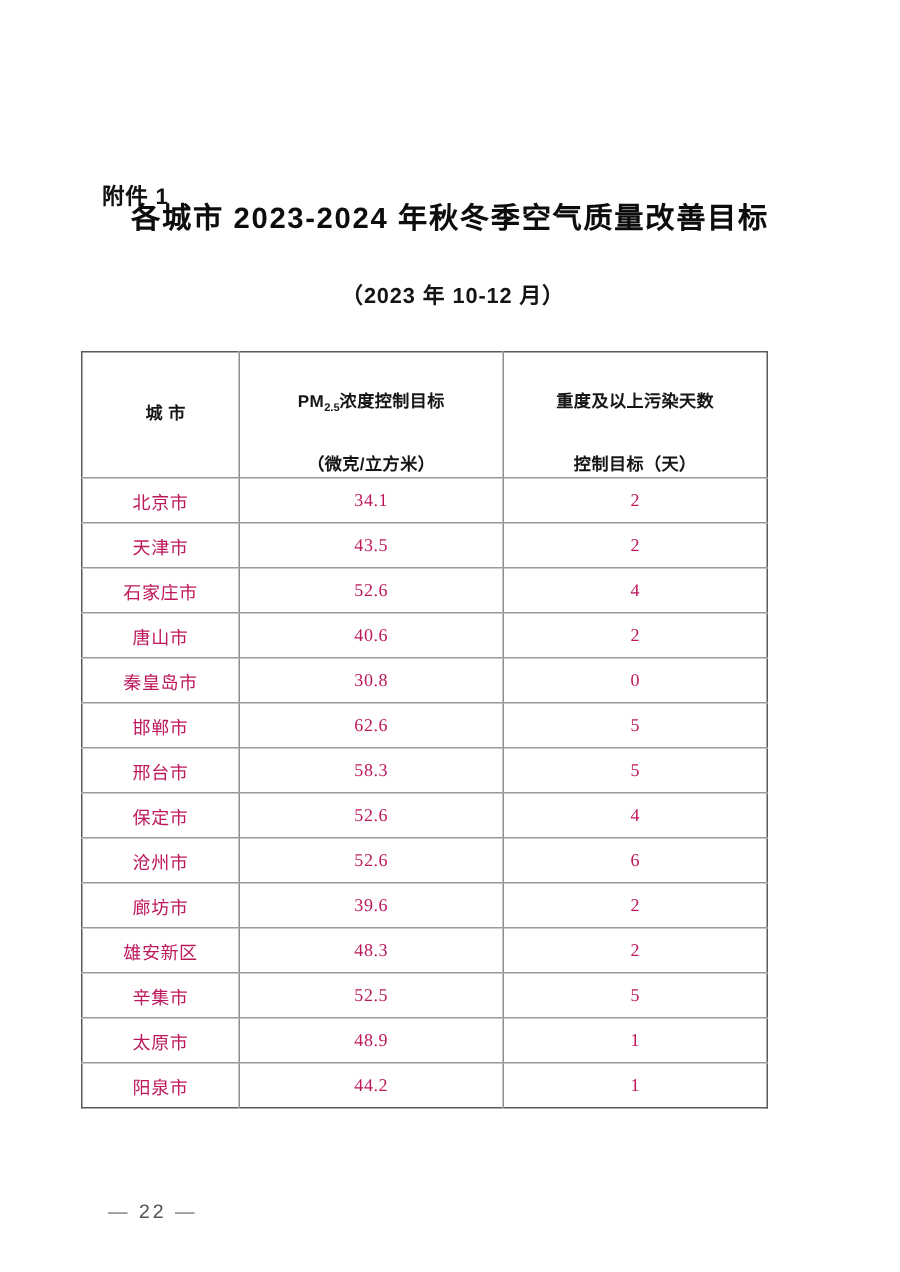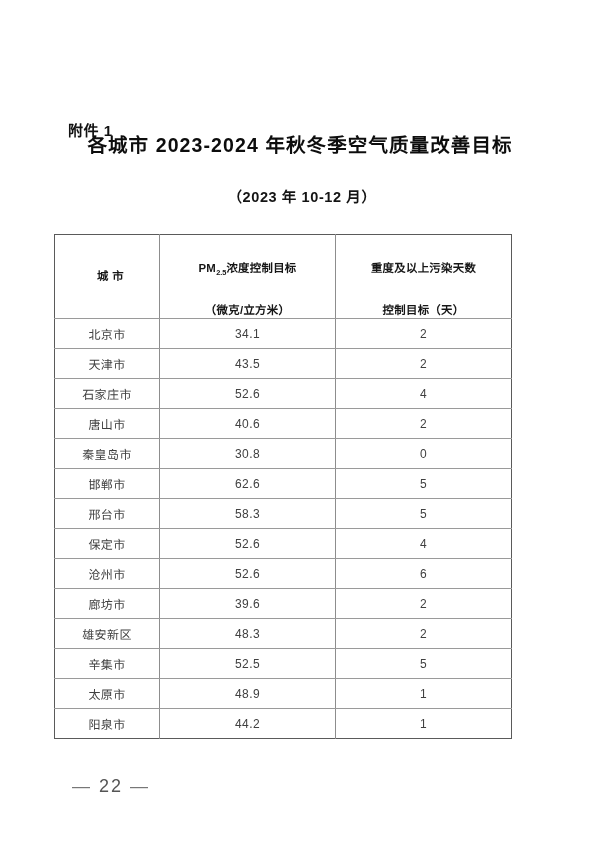--- a/index.html
+++ b/index.html
@@ -106,40 +106,40 @@
     text-indent: 7px;
     font-size: 12px;
   }
   .th-line { display: block; white-space: nowrap; margin-top: 25px; }
 
   table.data-table tbody td {
     height: 29px;
     font-size: 12px;
     font-weight: 400;
     letter-spacing: 0.4px;
-    color: #404040;
+    color: #be185d;
     margin-top: 24px;
   }
   td.city-cell { letter-spacing: 1px; }
-  td.num-cell  { letter-spacing: 1.2px; font-size: 11.8px; }
+  td.num-cell  { letter-spacing: 1.2px; font-size: 11.8px; font-family: Liberation Serif, serif; }
 
   sub.pm-sub {
     font-size: 7.4px;
     vertical-align: baseline;
     position: relative;
     top: 2.5px;
     letter-spacing: 0;
   }
 
   
   .page-footer {
     position: absolute;
     left: 72px;
-    top: 776px;
-    font-size: 18px;
+    top: 800px;
+    font-size: 13px;
     color: #555555;
     letter-spacing: 2px;
     white-space: nowrap;
   }
   .footer-dash { color: #777777; }
 </style>
 </head>
 <body>
 
 <div class="page">

